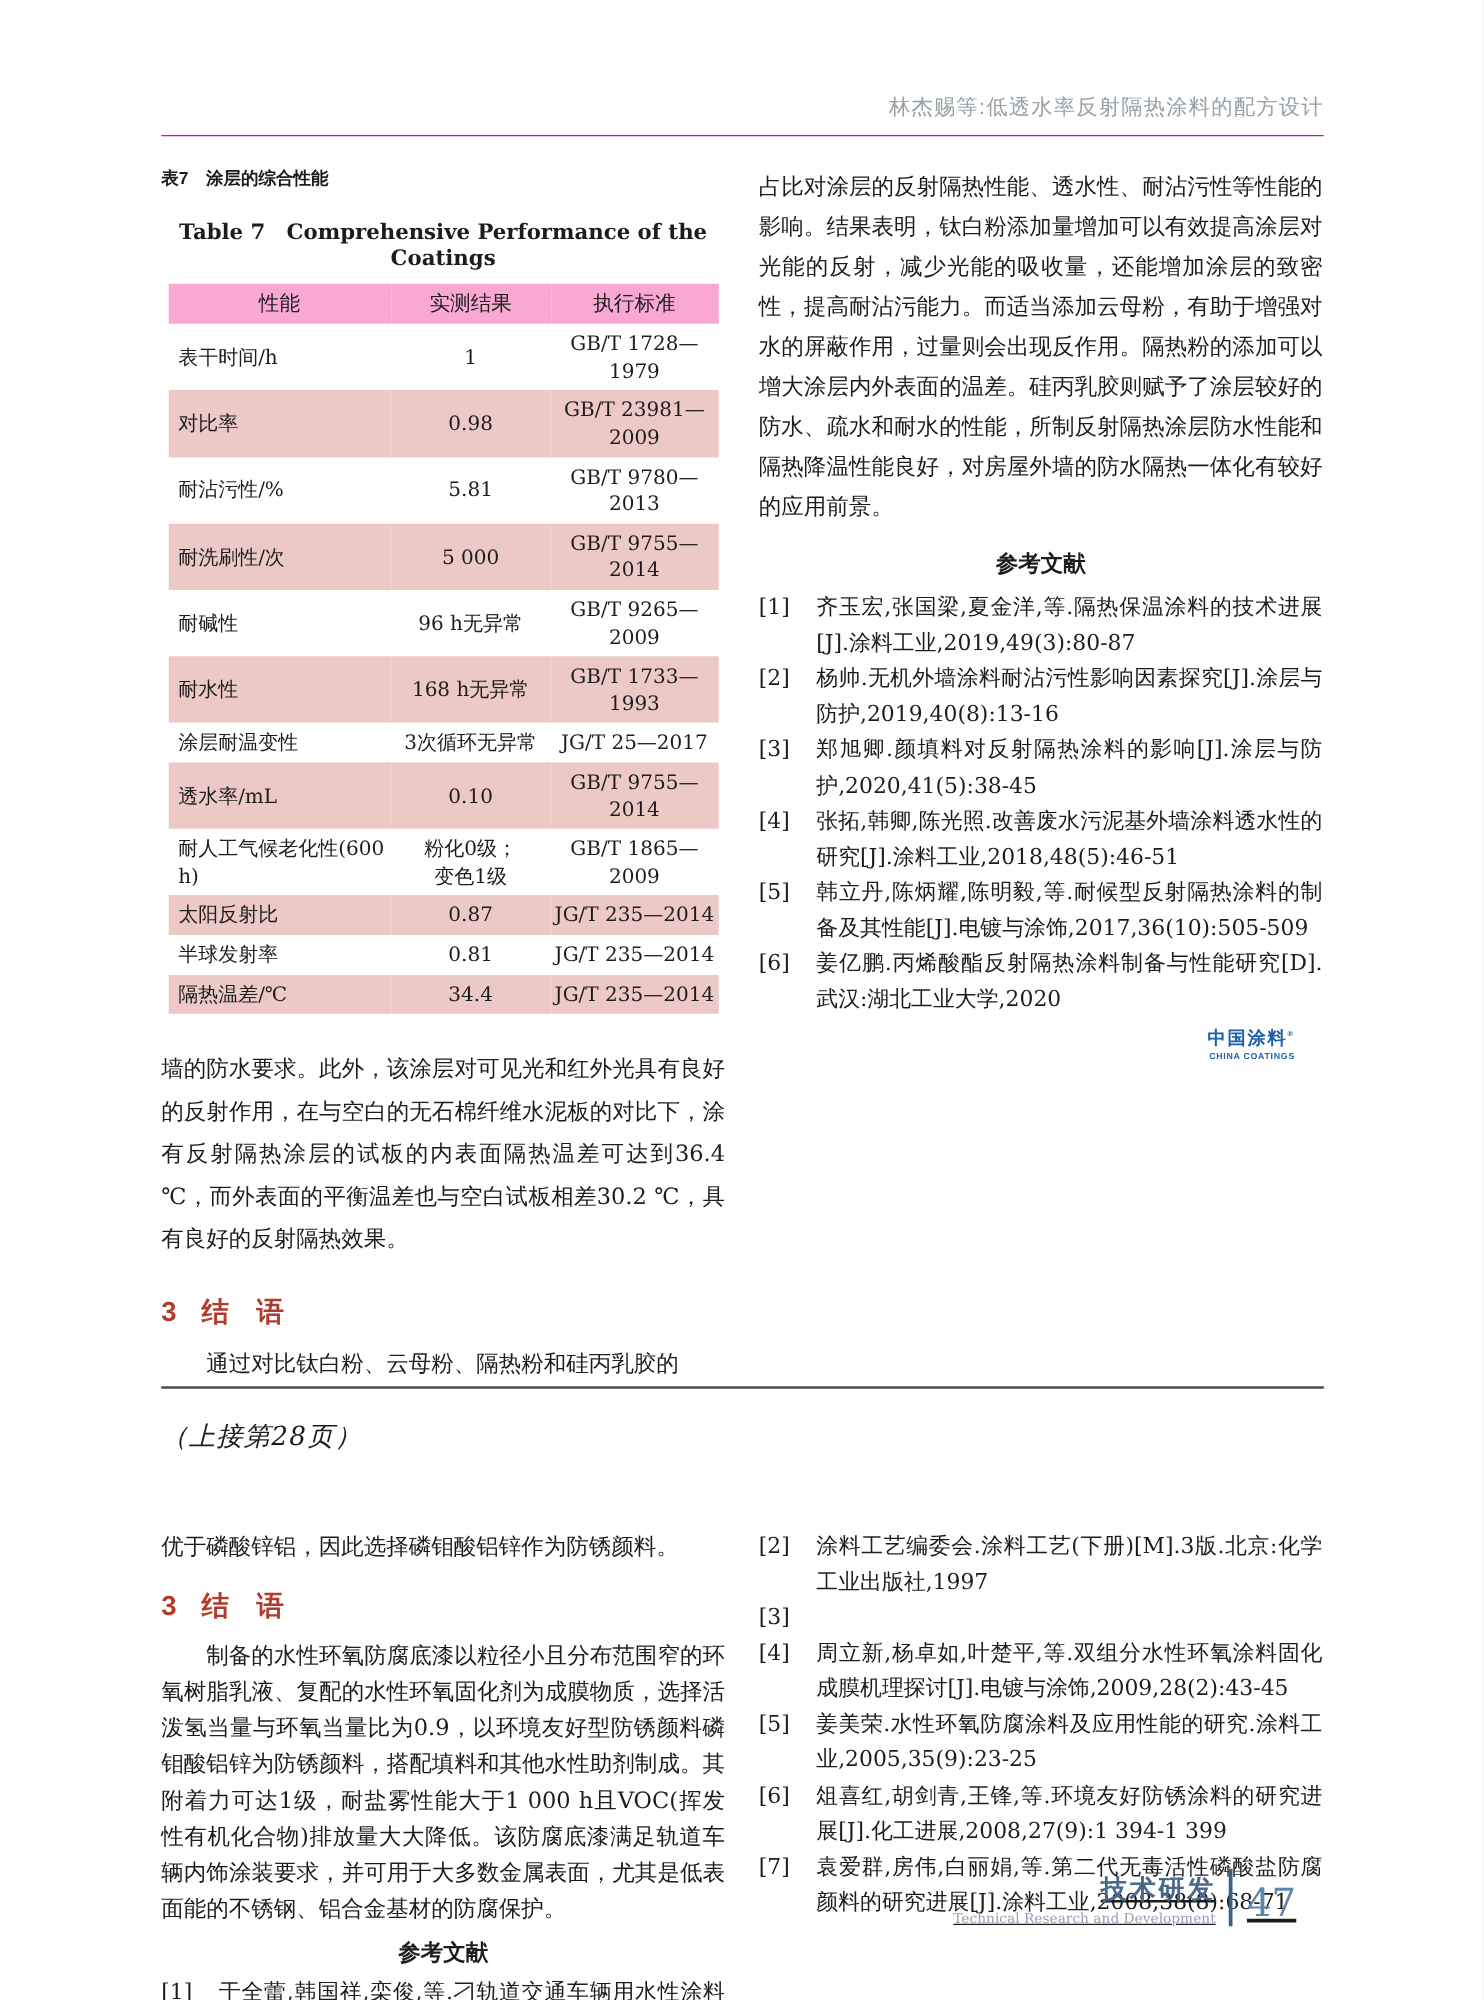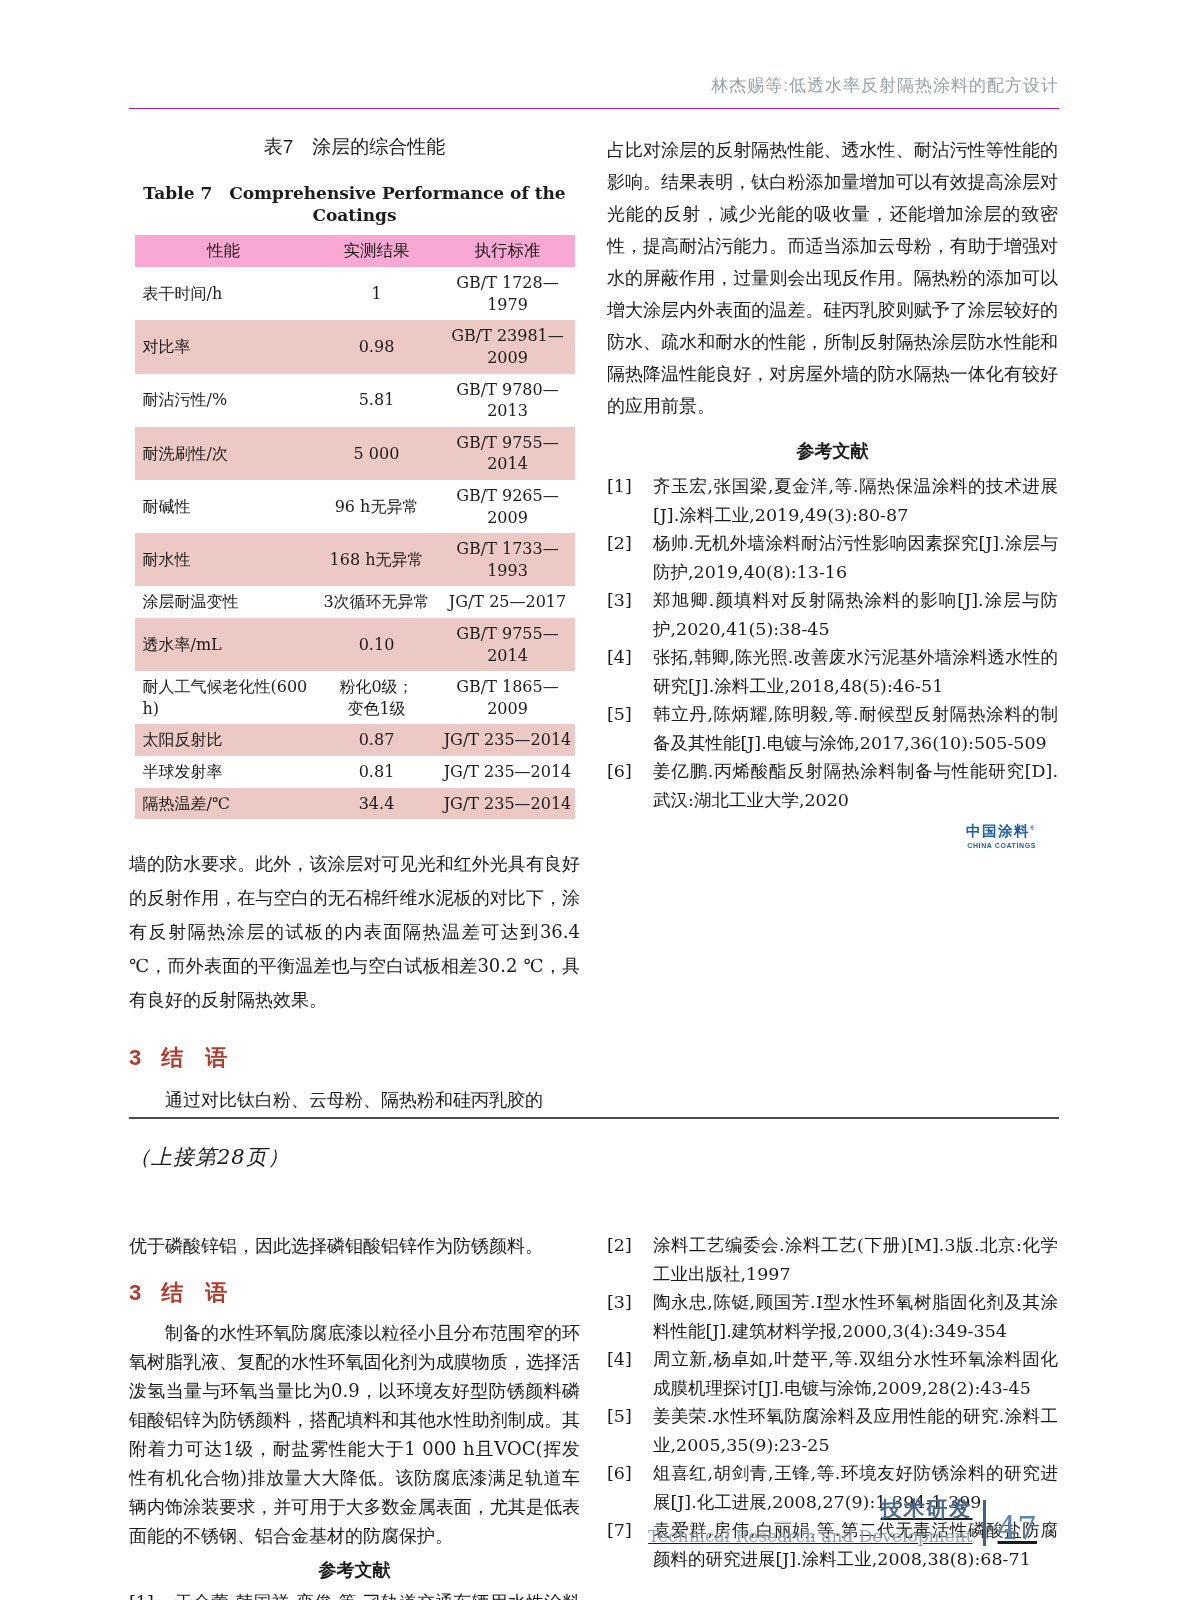--- a/index.html
+++ b/index.html
@@ -24,21 +24,21 @@
     border-bottom: 1px solid #a21caf;
     letter-spacing: 1px;
   }
 
   .columns { display: flex; gap: 27px; }
   .col { width: 451px; }
   .columns.top { margin-top: 25px; min-height: 775px; }
 
   
   .tbl-caption-zh {
-    text-align: center; font-weight: normal; font-size: 19px;
+    font-weight: bold; font-size: 14px;
     font-family: "Liberation Sans", "DejaVu Sans", sans-serif;
   }
   .tbl-caption-en {
     text-align: center; font-weight: bold; font-size: 17px;
     margin: 22px 0 10px;
   }
   table.perf { width: 440px; margin: 0 auto; border-collapse: collapse; font-size: 16px; }
   table.perf th, table.perf td { padding: 5px 2px; line-height: 1.35; white-space: pre-line; font-weight: normal; }
   table.perf thead th { background: #f9a8d4; font-size: 16.5px; }
   table.perf td:first-child { text-align: left; padding-left: 8px; width: 168px; }
@@ -86,21 +86,21 @@
 
   .footer {
     position: absolute; right: 150px; top: 1495px;
     display: flex; align-items: flex-end; text-decoration: underline;
   }
   .footer-text { text-align: right; padding-right: 10px; }
   .footer-zh {
     color: #49688a; font-weight: bold; font-size: 21px; letter-spacing: 2px;
     font-family: "Liberation Sans", "DejaVu Sans", sans-serif;
   }
-  .footer-en { color: #93a1b5; font-size: 17px; margin-top: 3px; padding-left: 36px; }
+  .footer-en { color: #93a1b5; font-size: 11px; margin-top: 3px; padding-left: 36px; }
   .footer-bar { width: 3px; height: 46px; background: #3c6185; flex: none; }
   .footer-page { color: #5d86ac; font-size: 31px; padding-left: 12px; }
 </style>
 </head>
 <body>
 
 <div class="page">
   <div class="content">
 
     <div class="running-head">林杰赐等:低透水率反射隔热涂料的配方设计</div>
@@ -252,21 +252,20 @@
           </div>
       </div>
 
       <div class="col">
         <div class="ref-item">
             <span class="ref-no">[2]</span>
             <span class="ref-text">涂料工艺编委会.涂料工艺(下册)[M].3版.北京:化学工业出版社,1997</span>
           </div>
         <div class="ref-item">
             <span class="ref-no">[3]</span>
-            <span class="ref-text">陶永忠,陈铤,顾国芳.Ⅰ型水性环氧树脂固化剂及其涂料性能[J].建筑材料学报,2000,3(4):349-354</span>
           </div>
         <div class="ref-item">
             <span class="ref-no">[4]</span>
             <span class="ref-text">周立新,杨卓如,叶楚平,等.双组分水性环氧涂料固化成膜机理探讨[J].电镀与涂饰,2009,28(2):43-45</span>
           </div>
         <div class="ref-item">
             <span class="ref-no">[5]</span>
             <span class="ref-text">姜美荣.水性环氧防腐涂料及应用性能的研究.涂料工业,2005,35(9):23-25</span>
           </div>
         <div class="ref-item">

